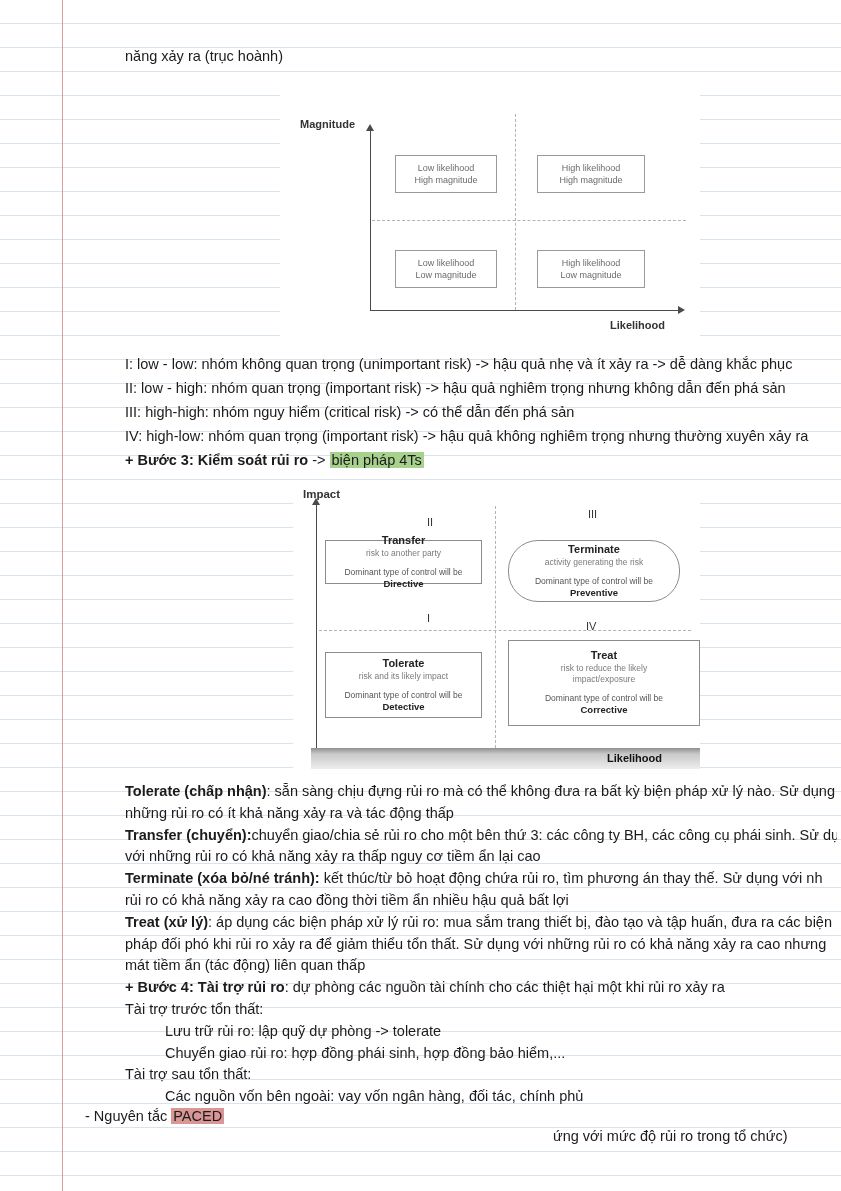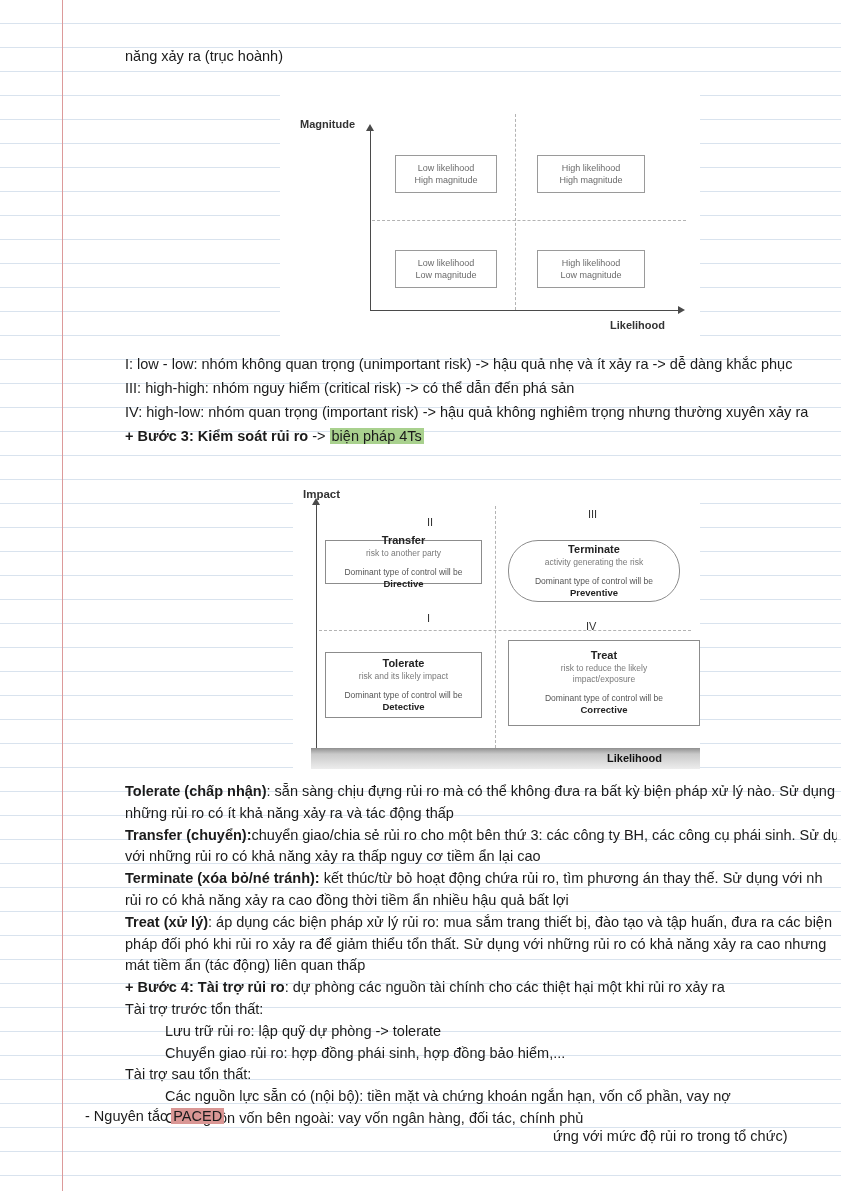--- a/index.html
+++ b/index.html
@@ -88,20 +88,21 @@
       <div>Low magnitude</div>
     </div>
     <div class="qbox" style="left:257px; top:158px; width:106px; height:36px;">
       <div>High likelihood</div>
       <div>Low magnitude</div>
     </div>
   </div>
 
   <div class="block1">
     <div class="line">I: low - low: nhóm không quan trọng (unimportant risk) -&gt; hậu quả nhẹ và ít xảy ra -&gt; dễ dàng khắc phục</div>
+    <div class="line">II: low - high: nhóm quan trọng (important risk) -&gt; hậu quả nghiêm trọng nhưng không dẫn đến phá sản</div>
     <div class="line">III: high-high: nhóm nguy hiểm (critical risk) -&gt; có thể dẫn đến phá sản</div>
     <div class="line">IV: high-low: nhóm quan trọng (important risk) -&gt; hậu quả không nghiêm trọng nhưng thường xuyên xảy ra</div>
     <div class="line"><span class="b">+ Bước 3: Kiểm soát rủi ro</span><span> -&gt; </span><span class="hl-green">biện pháp 4Ts</span></div>
   </div>
 
   <div class="panel d2">
     <div class="axis-label" style="left:10px; top:6px; font-size:11.5px;">Impact</div>
     <div class="arrow-up" style="left:19px; top:16px;"></div>
     <div class="vline" style="left:23px; top:23px; height:245px;"></div>
 
@@ -152,20 +153,19 @@
     <div class="line"><span class="b">Terminate (xóa bỏ/né tránh):</span><span> kết thúc/từ bỏ hoạt động chứa rủi ro, tìm phương án thay thế. Sử dụng với nh</span></div>
     <div class="line"><span>rủi ro có khả năng xảy ra cao đồng thời tiềm ẩn nhiều hậu quả bất lợi</span></div>
     <div class="line"><span class="b">Treat (xử lý)</span><span>: áp dụng các biện pháp xử lý rủi ro: mua sắm trang thiết bị, đào tạo và tập huấn, đưa ra các biện</span></div>
     <div class="line"><span>pháp đối phó khi rủi ro xảy ra để giảm thiểu tổn thất. Sử dụng với những rủi ro có khả năng xảy ra cao nhưng</span></div>
     <div class="line"><span>mát tiềm ẩn (tác động) liên quan thấp</span></div>
     <div class="line"><span class="b">+ Bước 4: Tài trợ rủi ro</span><span>: dự phòng các nguồn tài chính cho các thiệt hại một khi rủi ro xảy ra</span></div>
     <div class="line"><span>Tài trợ trước tổn thất:</span></div>
     <div class="line indent"><span>Lưu trữ rủi ro: lập quỹ dự phòng -&gt; tolerate</span></div>
     <div class="line indent"><span>Chuyển giao rủi ro: hợp đồng phái sinh, hợp đồng bảo hiểm,...</span></div>
     <div class="line"><span>Tài trợ sau tổn thất:</span></div>
-    <div class="line indent"><span>Các nguồn lực sẵn có (nội bộ): tiền mặt và chứng khoán ngắn hạn, vốn cổ phần, vay nợ</span></div>
     <div class="line indent"><span>Các nguồn vốn bên ngoài: vay vốn ngân hàng, đối tác, chính phủ</span></div>
   </div>
 
   <div class="txt" style="left:85px; top:1108px;"><span>- Nguyên tắc </span><span class="hl-pink">PACED</span></div>
 
   <div class="txt" style="left:553px; top:1128px;">ứng với mức độ rủi ro trong tổ chức)</div>
 </div>
 
 </body></html>

